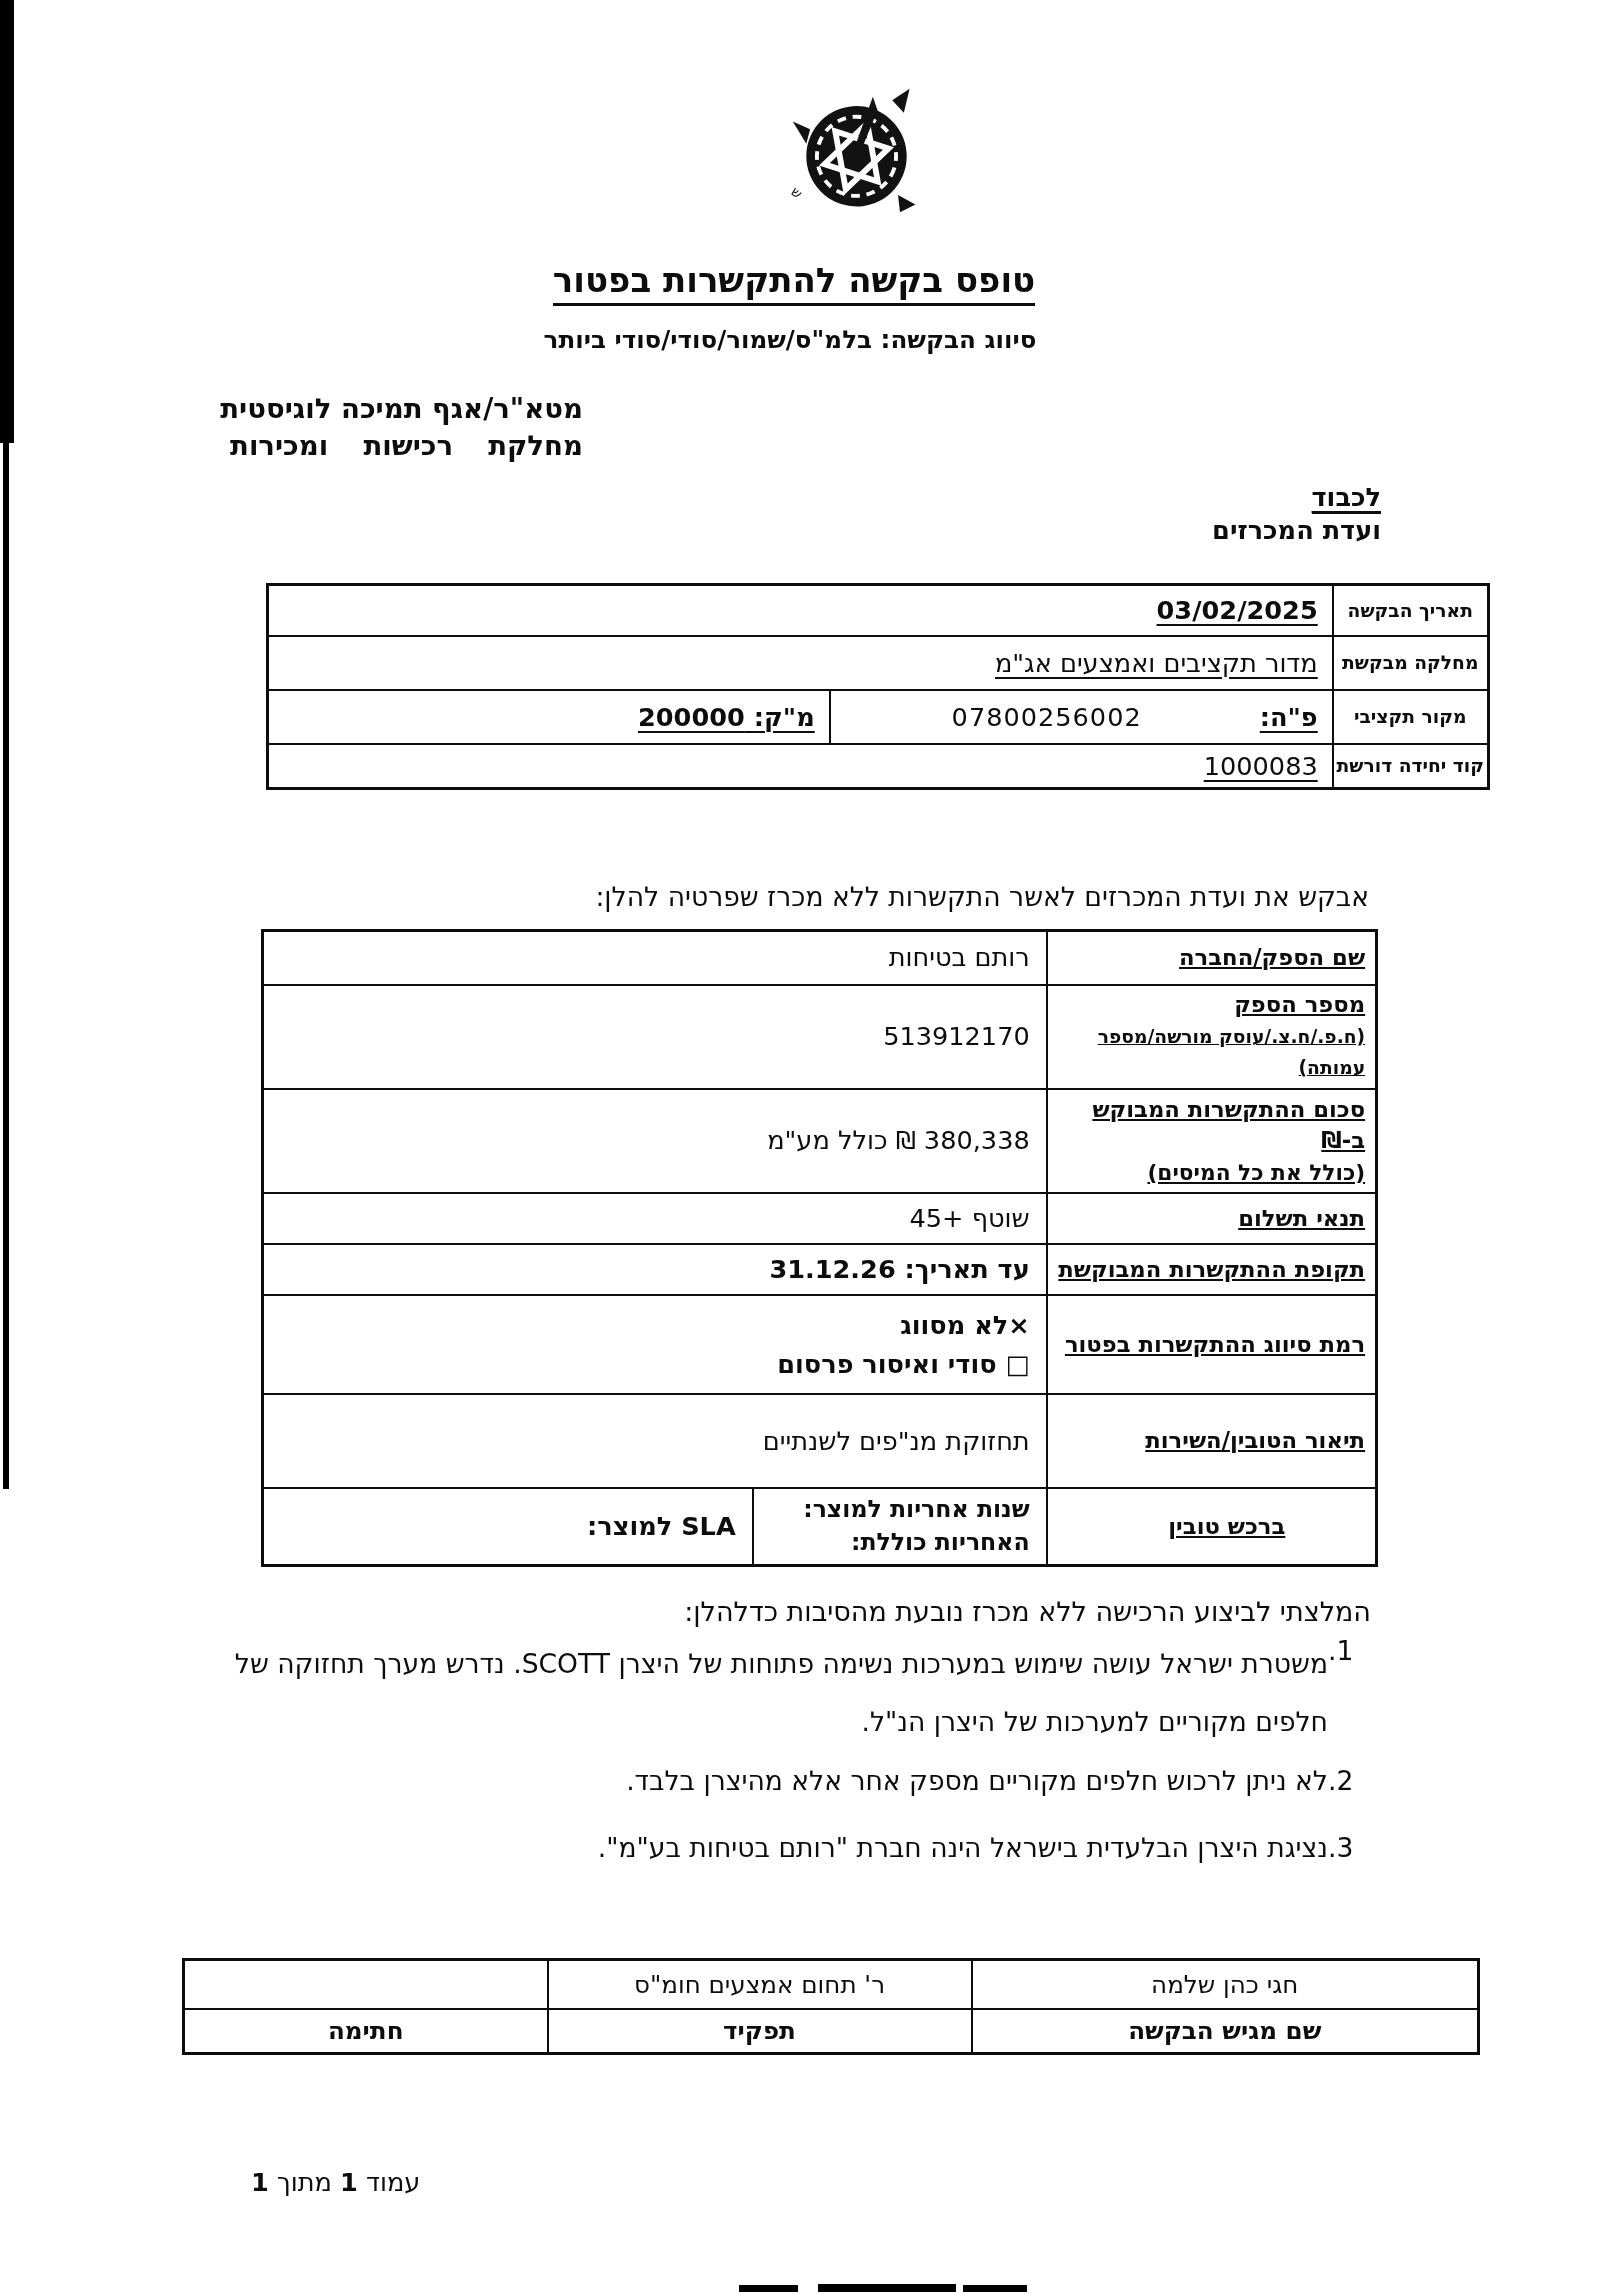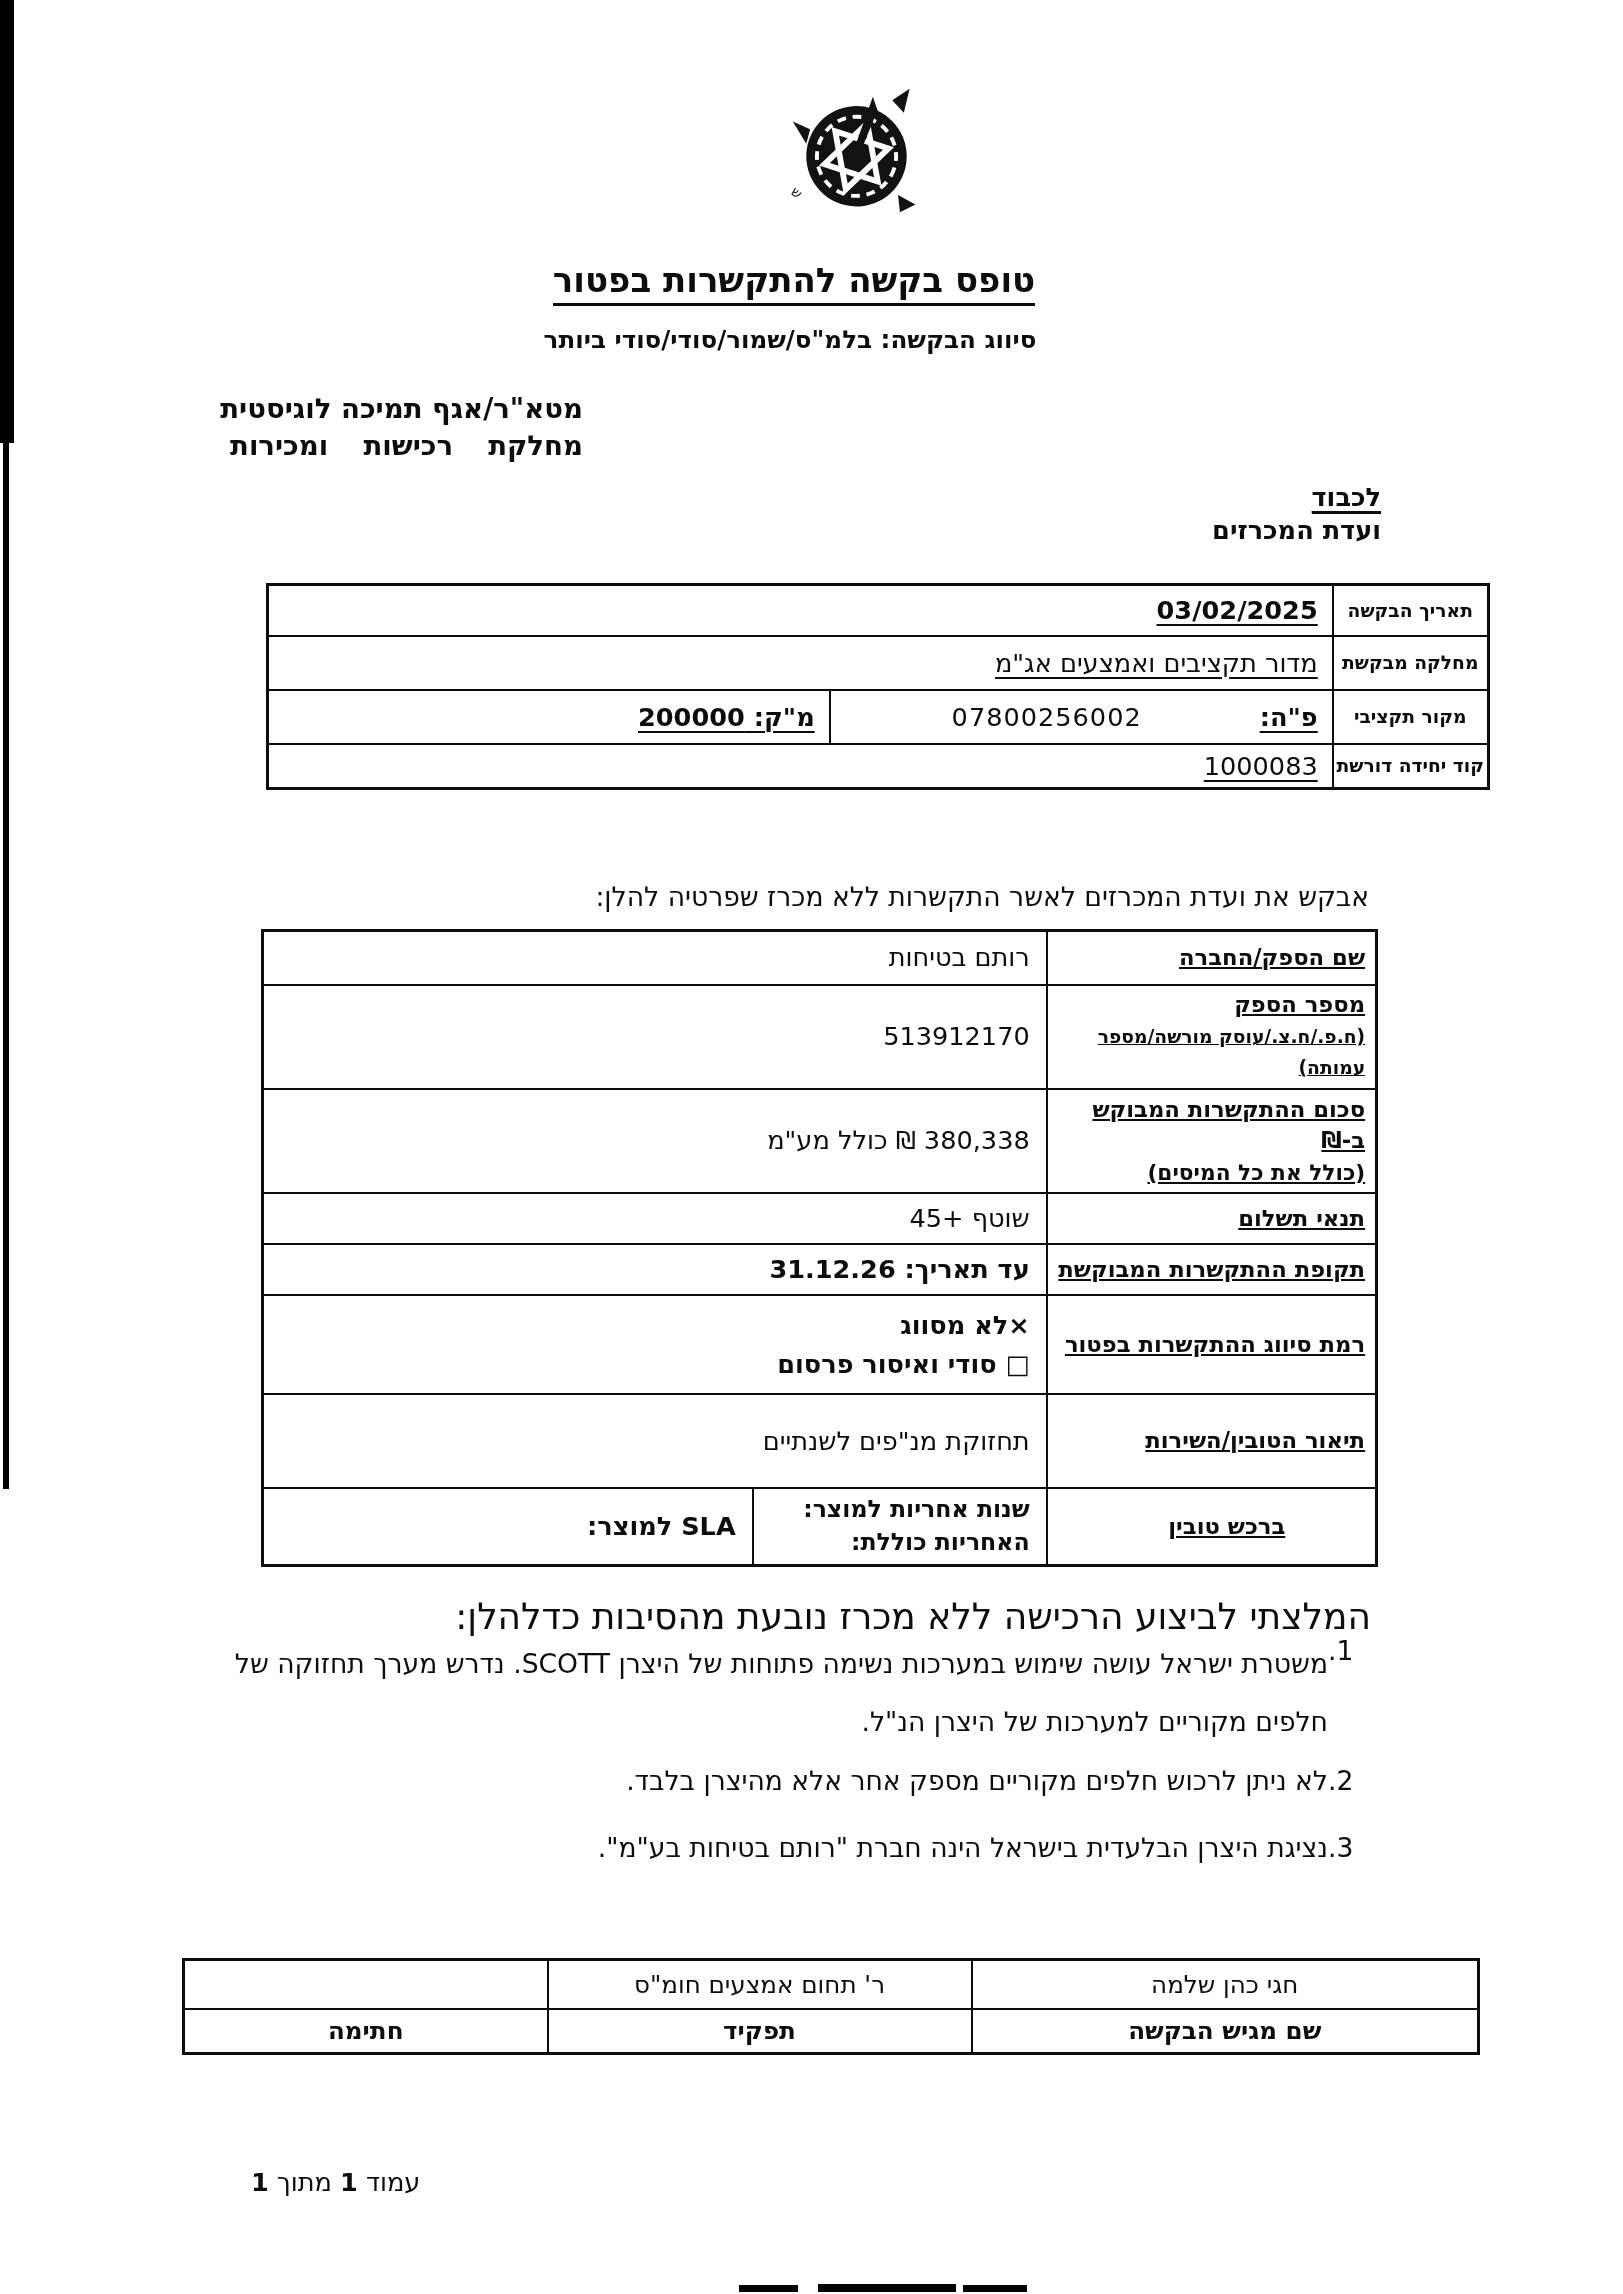--- a/index.html
+++ b/index.html
@@ -43,21 +43,21 @@
 
   .subject{position:absolute;right:254px;top:819px;font-size:27.6px;font-weight:bold;white-space:nowrap;}
   .subject .u{text-underline-offset:6.9px;}
   .intro{position:absolute;right:254px;top:881px;font-size:26.6px;}
 
   .t2{position:absolute;left:261px;top:929px;width:1113px;border:3px solid #0d0d0d;}
   .t2 td.lbl{font-size:22.7px;font-weight:bold;text-align:right;padding:3.9px 9.9px;line-height:31.5px;text-decoration:underline;}
   .t2 td.lbl .l2{font-size:18.7px;display:block;}
   .t2 td.val{font-size:25.6px;text-align:right;padding:3.9px 15.8px;line-height:39px;}
 
-  .rec{position:absolute;right:252px;top:1596px;font-size:36px;}
+  .rec{position:absolute;right:252px;top:1596px;font-size:27px;}
   .list-item{position:absolute;display:flex;direction:rtl;font-size:26.6px;}
   .list-item .num{width:33px;flex:none;text-align:left;}
   .list-item .txt{text-align:right;}
   #item1{right:262px;top:1635px;}
   #item1 .txt{width:1123px;line-height:58px;}
   #item2{right:262px;top:1765px;}
   #item3{right:262px;top:1832px;}
 
   .t3{position:absolute;left:182px;top:1958px;width:1295px;border:3px solid #0d0d0d;}
   .t3 td{text-align:center;font-size:24.6px;padding:2px 5.9px;}

